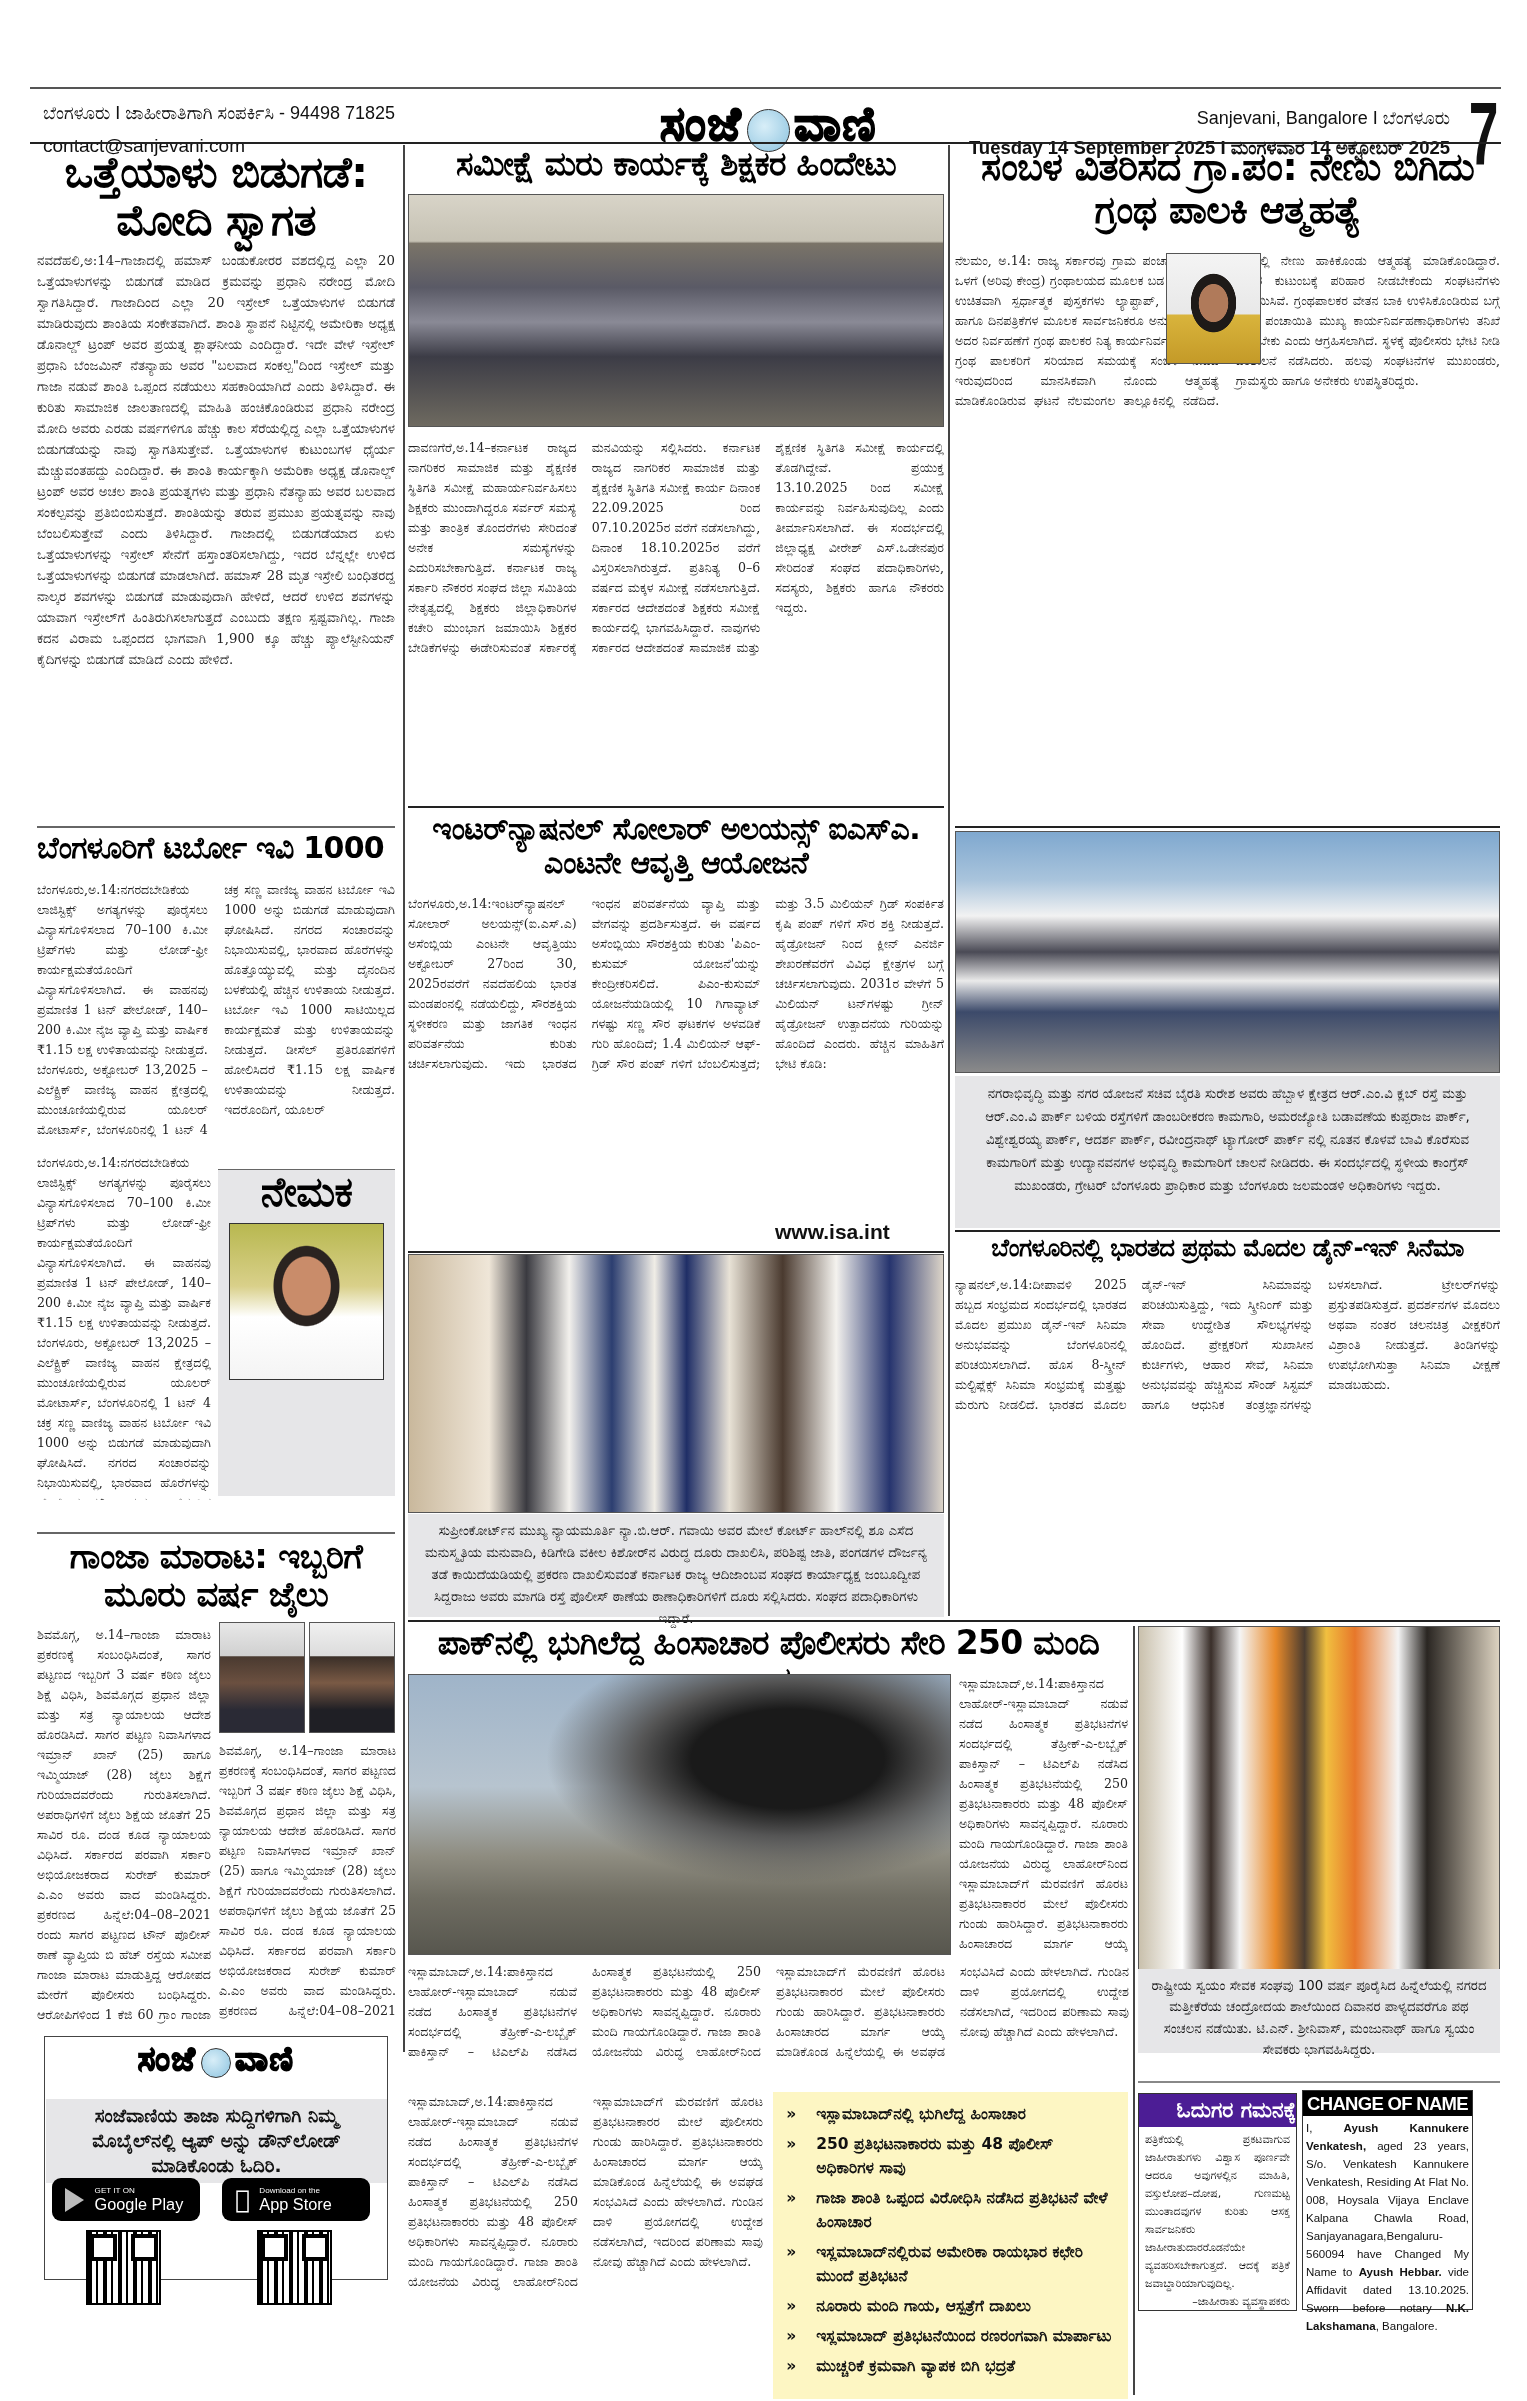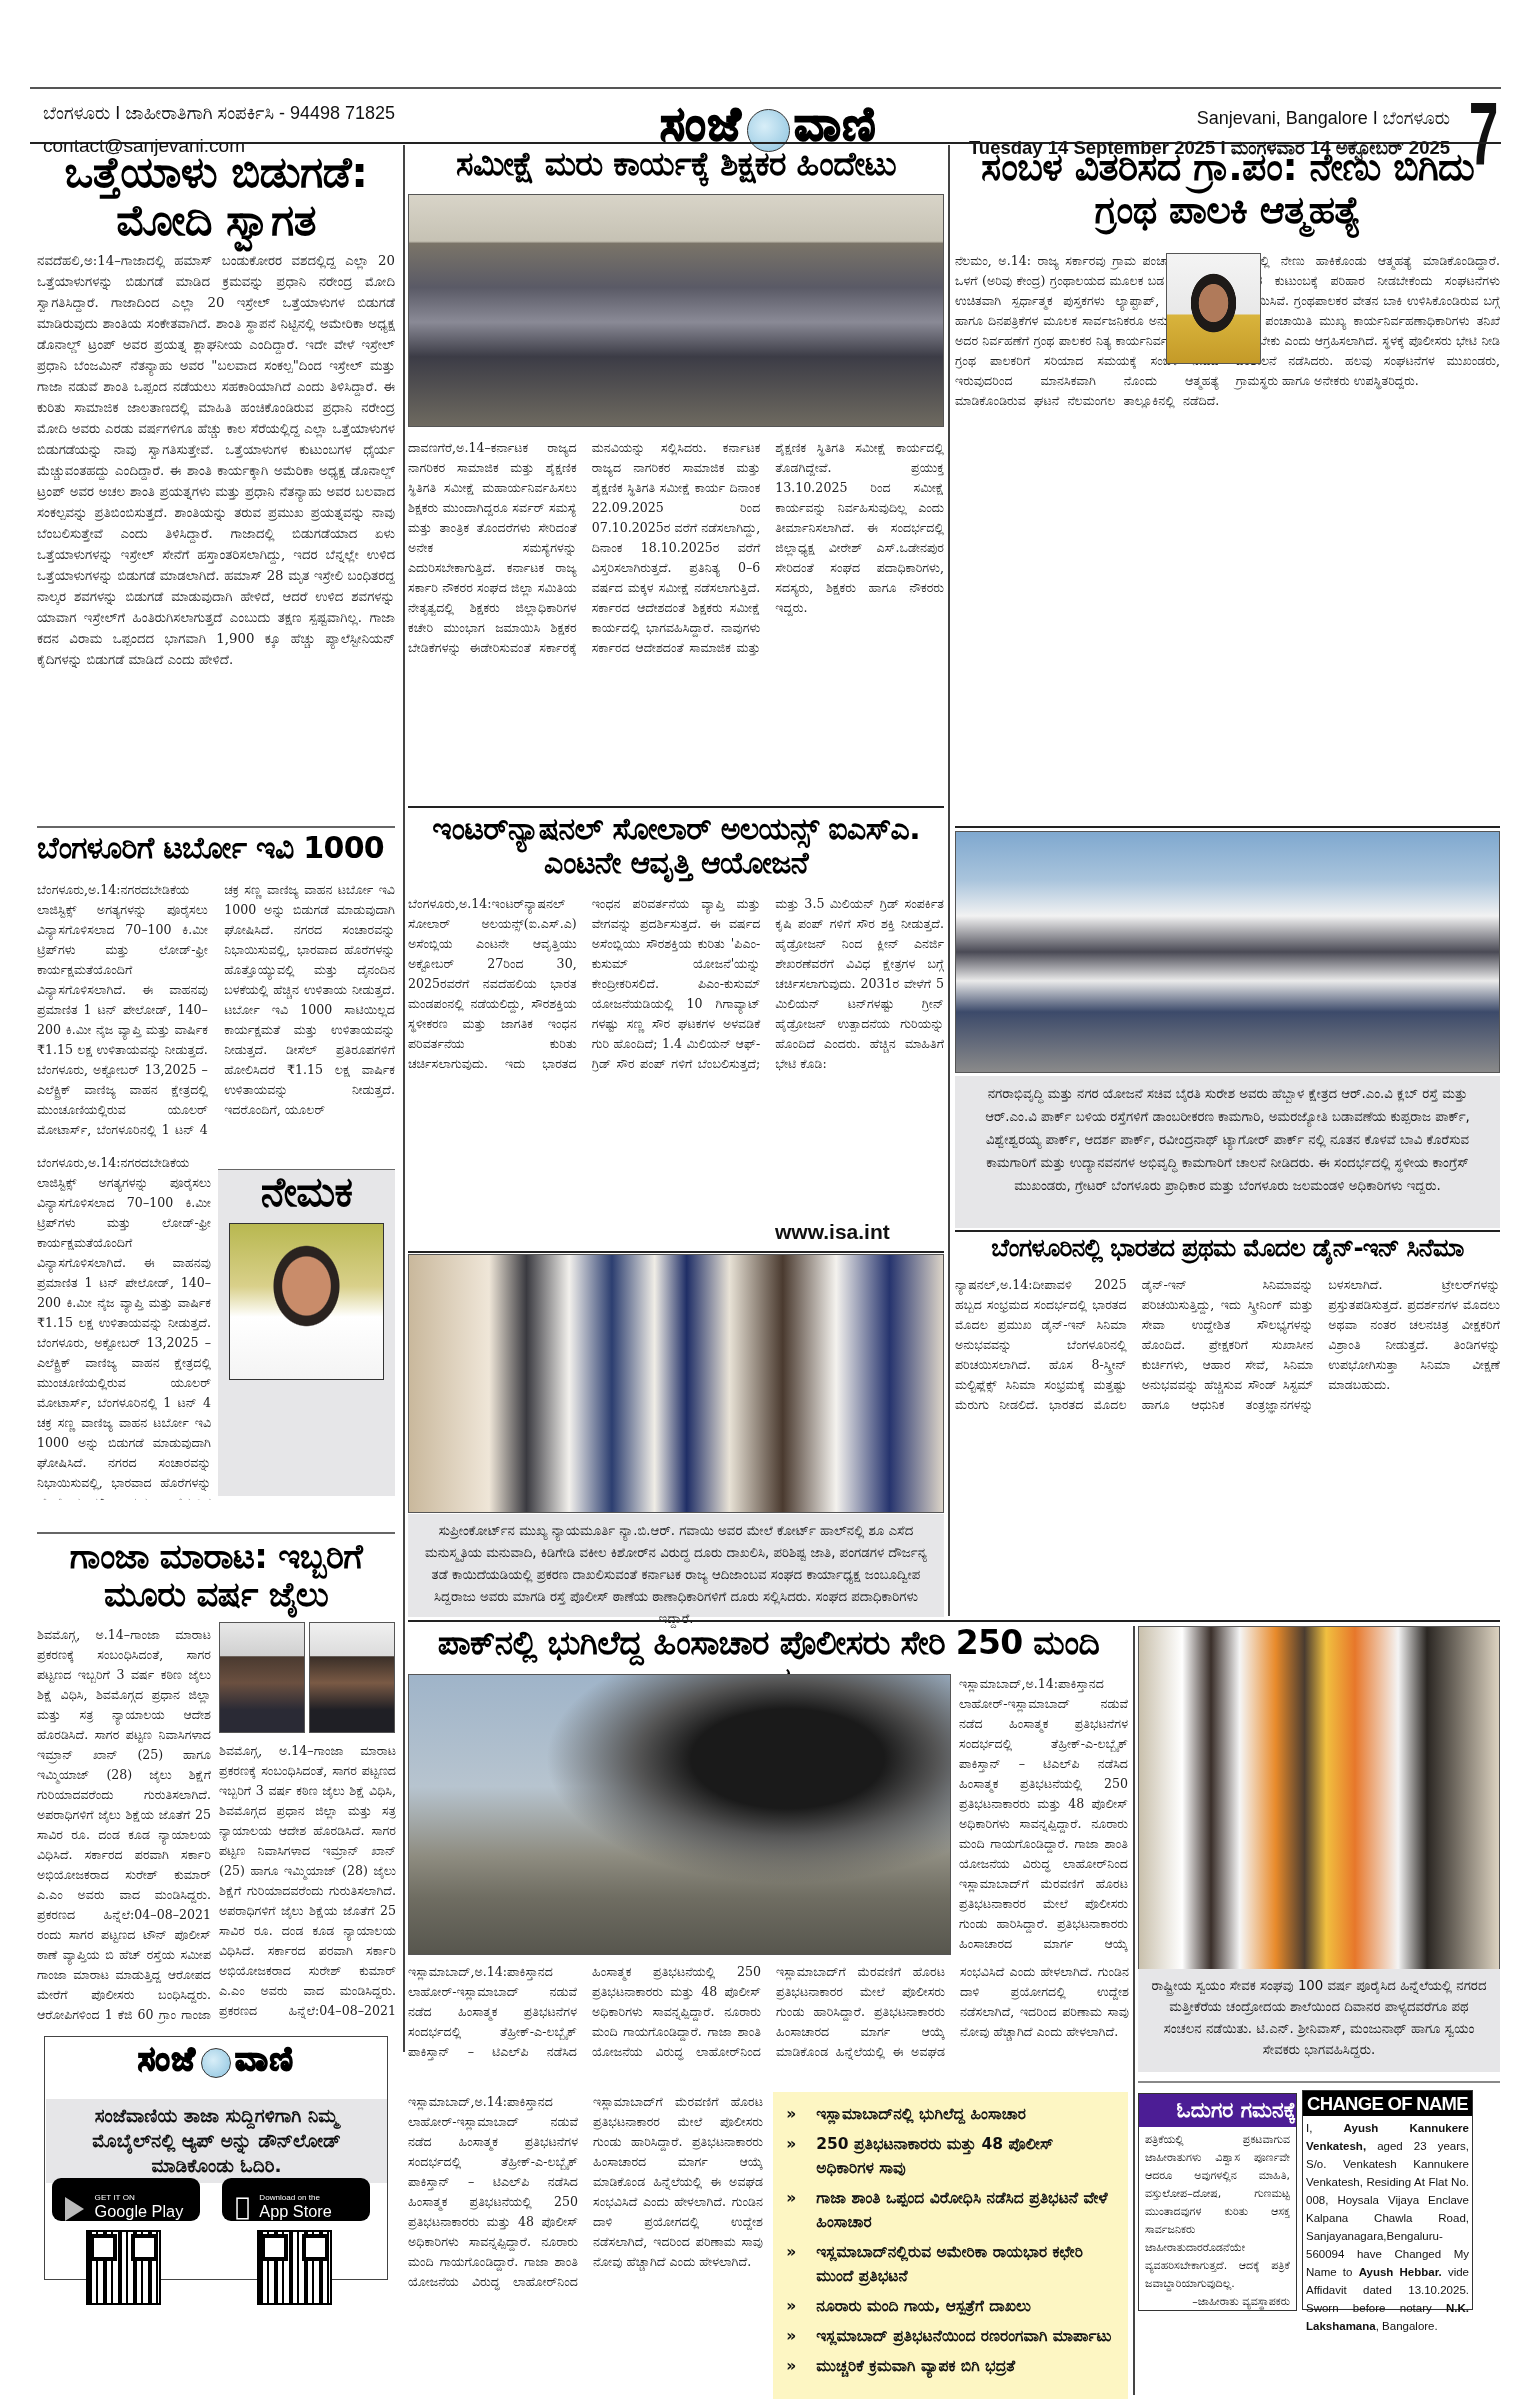--- a/index.html
+++ b/index.html
@@ -13,21 +13,21 @@
   .cols2 { column-count: 2; column-gap: 16.3px; }
   .cols3 { column-count: 3; column-gap: 15px; }
   .photo { position: absolute; overflow: hidden; border: 0.7px solid #555; }
   .caption { position: absolute; background: #e6e6e8; font-family: "DejaVu Sans", sans-serif; font-size: 14px; line-height: 22px; text-align: center; padding: 6px 12px; color: #111; }
   .masthead-logo { font-family: "DejaVu Serif", serif; font-weight: bold; font-size: 47px; color: #000; -webkit-text-stroke: 1.5px #000; letter-spacing: 1.5px; }
   .globe { display: inline-block; width: 43px; height: 43px; border-radius: 50%; background: radial-gradient(circle at 40% 40%, #d8eef8, #8cc3df); border: 1.5px solid #333; vertical-align: middle; margin: 0 4.4px; position: relative; top: -6px; }
   .boxed { position: absolute; border: 1.5px solid #333; }
   .bullet-box { position: absolute; background: #fdf6c3; padding: 10.3px 13.3px; }
   .bullet-item { font-family: "DejaVu Sans", sans-serif; font-weight: bold; font-size: 15.5px; line-height: 24px; margin-bottom: 6px; display: flex; }
   .bullet-item .mark { width: 30px; flex: none; }
-  .store-btn { position: absolute; background: #000; color: #fff; border-radius: 9px; display: flex; align-items: flex-end; padding: 0 13.3px; }
+  .store-btn { position: absolute; background: #000; color: #fff; border-radius: 9px; display: flex; align-items: center; padding: 0 13.3px; }
   .qr { position: absolute; background:
         repeating-linear-gradient(90deg, #000 0 4.4px, #fff 4.4px 8.1px, #000 8.1px 10.3px, #fff 10.3px 15px),
         repeating-linear-gradient(0deg, rgba(255,255,255,0.8) 0 3.7px, rgba(0,0,0,0) 3.7px 9px);
         background-blend-mode: multiply; border: 2.2px solid #000; }
   .qr::before, .qr::after { content: ""; position: absolute; width: 19px; height: 19px; border: 4.4px solid #000; background: #fff; }
   .qr::before { top: 1.5px; left: 1.5px; }
   .qr::after { top: 1.5px; right: 1.5px; }
 </style>
 </head>
 <body>
@@ -163,21 +163,21 @@
   linear-gradient(180deg,#7fa8cf 0%,#a9c4dc 20%,#f2f2f2 35%,#4a4a55 50%,#eaeaea 62%,#3c4a6a 75%,#8a8a8a 100%);"></div>
 <div class="caption" style="left:955px;top:1076px;width:545px;height:152px;font-size:13.3px;line-height:23px;">ನಗರಾಭಿವೃದ್ಧಿ ಮತ್ತು ನಗರ ಯೋಜನೆ ಸಚಿವ ಬೈರತಿ ಸುರೇಶ ಅವರು ಹೆಬ್ಬಾಳ ಕ್ಷೇತ್ರದ ಆರ್.ಎಂ.ವಿ ಕ್ಲಬ್ ರಸ್ತೆ ಮತ್ತು ಆರ್.ಎಂ.ವಿ ಪಾರ್ಕ್ ಬಳಿಯ ರಸ್ತೆಗಳಿಗೆ ಡಾಂಬರೀಕರಣ ಕಾಮಗಾರಿ, ಅಮರಜ್ಯೋತಿ ಬಡಾವಣೆಯ ಕುಪ್ಪರಾಜ ಪಾರ್ಕ್, ವಿಶ್ವೇಶ್ವರಯ್ಯ ಪಾರ್ಕ್, ಆದರ್ಶ ಪಾರ್ಕ್, ರವೀಂದ್ರನಾಥ್ ಟ್ಯಾಗೋರ್ ಪಾರ್ಕ್ ನಲ್ಲಿ ನೂತನ ಕೊಳವೆ ಬಾವಿ ಕೊರೆಸುವ ಕಾಮಗಾರಿಗೆ ಮತ್ತು ಉದ್ಯಾನವನಗಳ ಅಭಿವೃದ್ಧಿ ಕಾಮಗಾರಿಗೆ ಚಾಲನೆ ನೀಡಿದರು. ಈ ಸಂದರ್ಭದಲ್ಲಿ ಸ್ಥಳೀಯ ಕಾಂಗ್ರೆಸ್ ಮುಖಂಡರು, ಗ್ರೇಟರ್ ಬೆಂಗಳೂರು ಪ್ರಾಧಿಕಾರ ಮತ್ತು ಬೆಂಗಳೂರು ಜಲಮಂಡಳಿ ಅಧಿಕಾರಿಗಳು ಇದ್ದರು.</div>
 <div class="rule" style="left:955px;top:1230px;width:545px;height:2.2px;"></div>
 
 <div class="abs hl" style="left:955px;top:1234px;width:545px;font-size:24.4px;text-align:center;">ಬೆಂಗಳೂರಿನಲ್ಲಿ ಭಾರತದ ಪ್ರಥಮ ಮೊದಲ ಡೈನ್-ಇನ್ ಸಿನೆಮಾ</div>
 <div class="abs body-text cols3" style="left:955px;top:1275px;width:545px;height:340px;overflow:hidden;font-size:12.6px;line-height:20px;">ನ್ಯಾಷನಲ್,ಅ.14:ದೀಪಾವಳಿ 2025 ಹಬ್ಬದ ಸಂಭ್ರಮದ ಸಂದರ್ಭದಲ್ಲಿ ಭಾರತದ ಮೊದಲ ಪ್ರಮುಖ ಡೈನ್-ಇನ್ ಸಿನಿಮಾ ಅನುಭವವನ್ನು ಬೆಂಗಳೂರಿನಲ್ಲಿ ಪರಿಚಯಿಸಲಾಗಿದೆ. ಹೊಸ 8-ಸ್ಕ್ರೀನ್ ಮಲ್ಟಿಪ್ಲೆಕ್ಸ್ ಸಿನಿಮಾ ಸಂಭ್ರಮಕ್ಕೆ ಮತ್ತಷ್ಟು ಮೆರುಗು ನೀಡಲಿದೆ. ಭಾರತದ ಮೊದಲ ಡೈನ್-ಇನ್ ಸಿನಿಮಾವನ್ನು ಪರಿಚಯಿಸುತ್ತಿದ್ದು, ಇದು ಸ್ಕ್ರೀನಿಂಗ್ ಮತ್ತು ಸೇವಾ ಉದ್ದೇಶಿತ ಸೌಲಭ್ಯಗಳನ್ನು ಹೊಂದಿದೆ. ಪ್ರೇಕ್ಷಕರಿಗೆ ಸುಖಾಸೀನ ಕುರ್ಚಿಗಳು, ಆಹಾರ ಸೇವೆ, ಸಿನಿಮಾ ಅನುಭವವನ್ನು ಹೆಚ್ಚಿಸುವ ಸೌಂಡ್ ಸಿಸ್ಟಮ್ ಹಾಗೂ ಆಧುನಿಕ ತಂತ್ರಜ್ಞಾನಗಳನ್ನು ಬಳಸಲಾಗಿದೆ. ಟ್ರೇಲರ್‌ಗಳನ್ನು ಪ್ರಸ್ತುತಪಡಿಸುತ್ತದೆ. ಪ್ರದರ್ಶನಗಳ ಮೊದಲು ಅಥವಾ ನಂತರ ಚಲನಚಿತ್ರ ವೀಕ್ಷಕರಿಗೆ ವಿಶ್ರಾಂತಿ ನೀಡುತ್ತದೆ. ತಿಂಡಿಗಳನ್ನು ಉಪಭೋಗಿಸುತ್ತಾ ಸಿನಿಮಾ ವೀಕ್ಷಣೆ ಮಾಡಬಹುದು.</div>
 <div class="rule" style="left:955px;top:1620px;width:545px;height:2.2px;"></div>
 
 <div class="photo" style="left:1138px;top:1626px;width:362px;height:344px;background:
   linear-gradient(90deg,#c9c0ac 0%,#ffffff 12%,#3a2f2a 20%,#f5f5f5 28%,#e88a2a 38%,#4a3c30 46%,#f1c040 52%,#e7772a 60%,#f4f4f4 72%,#2a2622 80%,#dcd2c0 100%);"></div>
-<div class="caption" style="left:1138px;top:1969px;width:362px;height:103px;font-size:13.3px;line-height:21.4px;">ರಾಷ್ಟ್ರೀಯ ಸ್ವಯಂ ಸೇವಕ ಸಂಘವು 100 ವರ್ಷ ಪೂರೈಸಿದ ಹಿನ್ನೆಲೆಯಲ್ಲಿ ನಗರದ ಮತ್ತೀಕೆರೆಯ ಚಂದ್ರೋದಯ ಶಾಲೆಯಿಂದ ದಿವಾನರ ಪಾಳ್ಯದವರೆಗೂ ಪಥ ಸಂಚಲನ ನಡೆಯಿತು. ಟಿ.ಎನ್. ಶ್ರೀನಿವಾಸ್, ಮಂಜುನಾಥ್ ಹಾಗೂ ಸ್ವಯಂ ಸೇವಕರು ಭಾಗವಹಿಸಿದ್ದರು.</div>
+<div class="caption" style="left:1138px;top:1969px;width:362px;height:84px;font-size:13.3px;line-height:21.4px;">ರಾಷ್ಟ್ರೀಯ ಸ್ವಯಂ ಸೇವಕ ಸಂಘವು 100 ವರ್ಷ ಪೂರೈಸಿದ ಹಿನ್ನೆಲೆಯಲ್ಲಿ ನಗರದ ಮತ್ತೀಕೆರೆಯ ಚಂದ್ರೋದಯ ಶಾಲೆಯಿಂದ ದಿವಾನರ ಪಾಳ್ಯದವರೆಗೂ ಪಥ ಸಂಚಲನ ನಡೆಯಿತು. ಟಿ.ಎನ್. ಶ್ರೀನಿವಾಸ್, ಮಂಜುನಾಥ್ ಹಾಗೂ ಸ್ವಯಂ ಸೇವಕರು ಭಾಗವಹಿಸಿದ್ದರು.</div>
 <div class="rule" style="left:1138px;top:2081px;width:362px;height:2.2px;background:#888;"></div>
 
 <div class="boxed" style="left:1138px;top:2093px;width:159px;height:218px;">
   <div style="background:#4c1d95;color:#fff;font-weight:bold;font-size:21px;text-align:right;padding:4.4px 0;">ಓದುಗರ ಗಮನಕ್ಕೆ</div>
   <div style="font-size:11px;line-height:18px;padding:4.4px 6px 0;text-align:justify;">ಪತ್ರಿಕೆಯಲ್ಲಿ ಪ್ರಕಟವಾಗುವ ಜಾಹೀರಾತುಗಳು ವಿಶ್ವಾಸ ಪೂರ್ಣವೇ ಆದರೂ ಅವುಗಳಲ್ಲಿನ ಮಾಹಿತಿ, ವಸ್ತುಲೋಪ–ದೋಷ, ಗುಣಮಟ್ಟ ಮುಂತಾದವುಗಳ ಕುರಿತು ಆಸಕ್ತ ಸಾರ್ವಜನಿಕರು ಜಾಹೀರಾತುದಾರರೊಡನೆಯೇ ವ್ಯವಹರಿಸಬೇಕಾಗುತ್ತದೆ. ಆದಕ್ಕೆ ಪತ್ರಿಕೆ ಜವಾಬ್ದಾರಿಯಾಗುವುದಿಲ್ಲ.</div>
   <div style="font-size:11px;line-height:18px;text-align:right;padding:0 6px;">–ಜಾಹೀರಾತು ವ್ಯವಸ್ಥಾಪಕರು</div>
 </div>
 
 <div class="boxed" style="left:1302px;top:2090px;width:171px;height:220px;">
   <div style="background:#000;color:#fff;font-weight:bold;font-size:18.5px;text-align:center;padding:1.5px 0;font-family:'Liberation Sans',sans-serif;letter-spacing:-0.7px;">CHANGE OF NAME</div>

